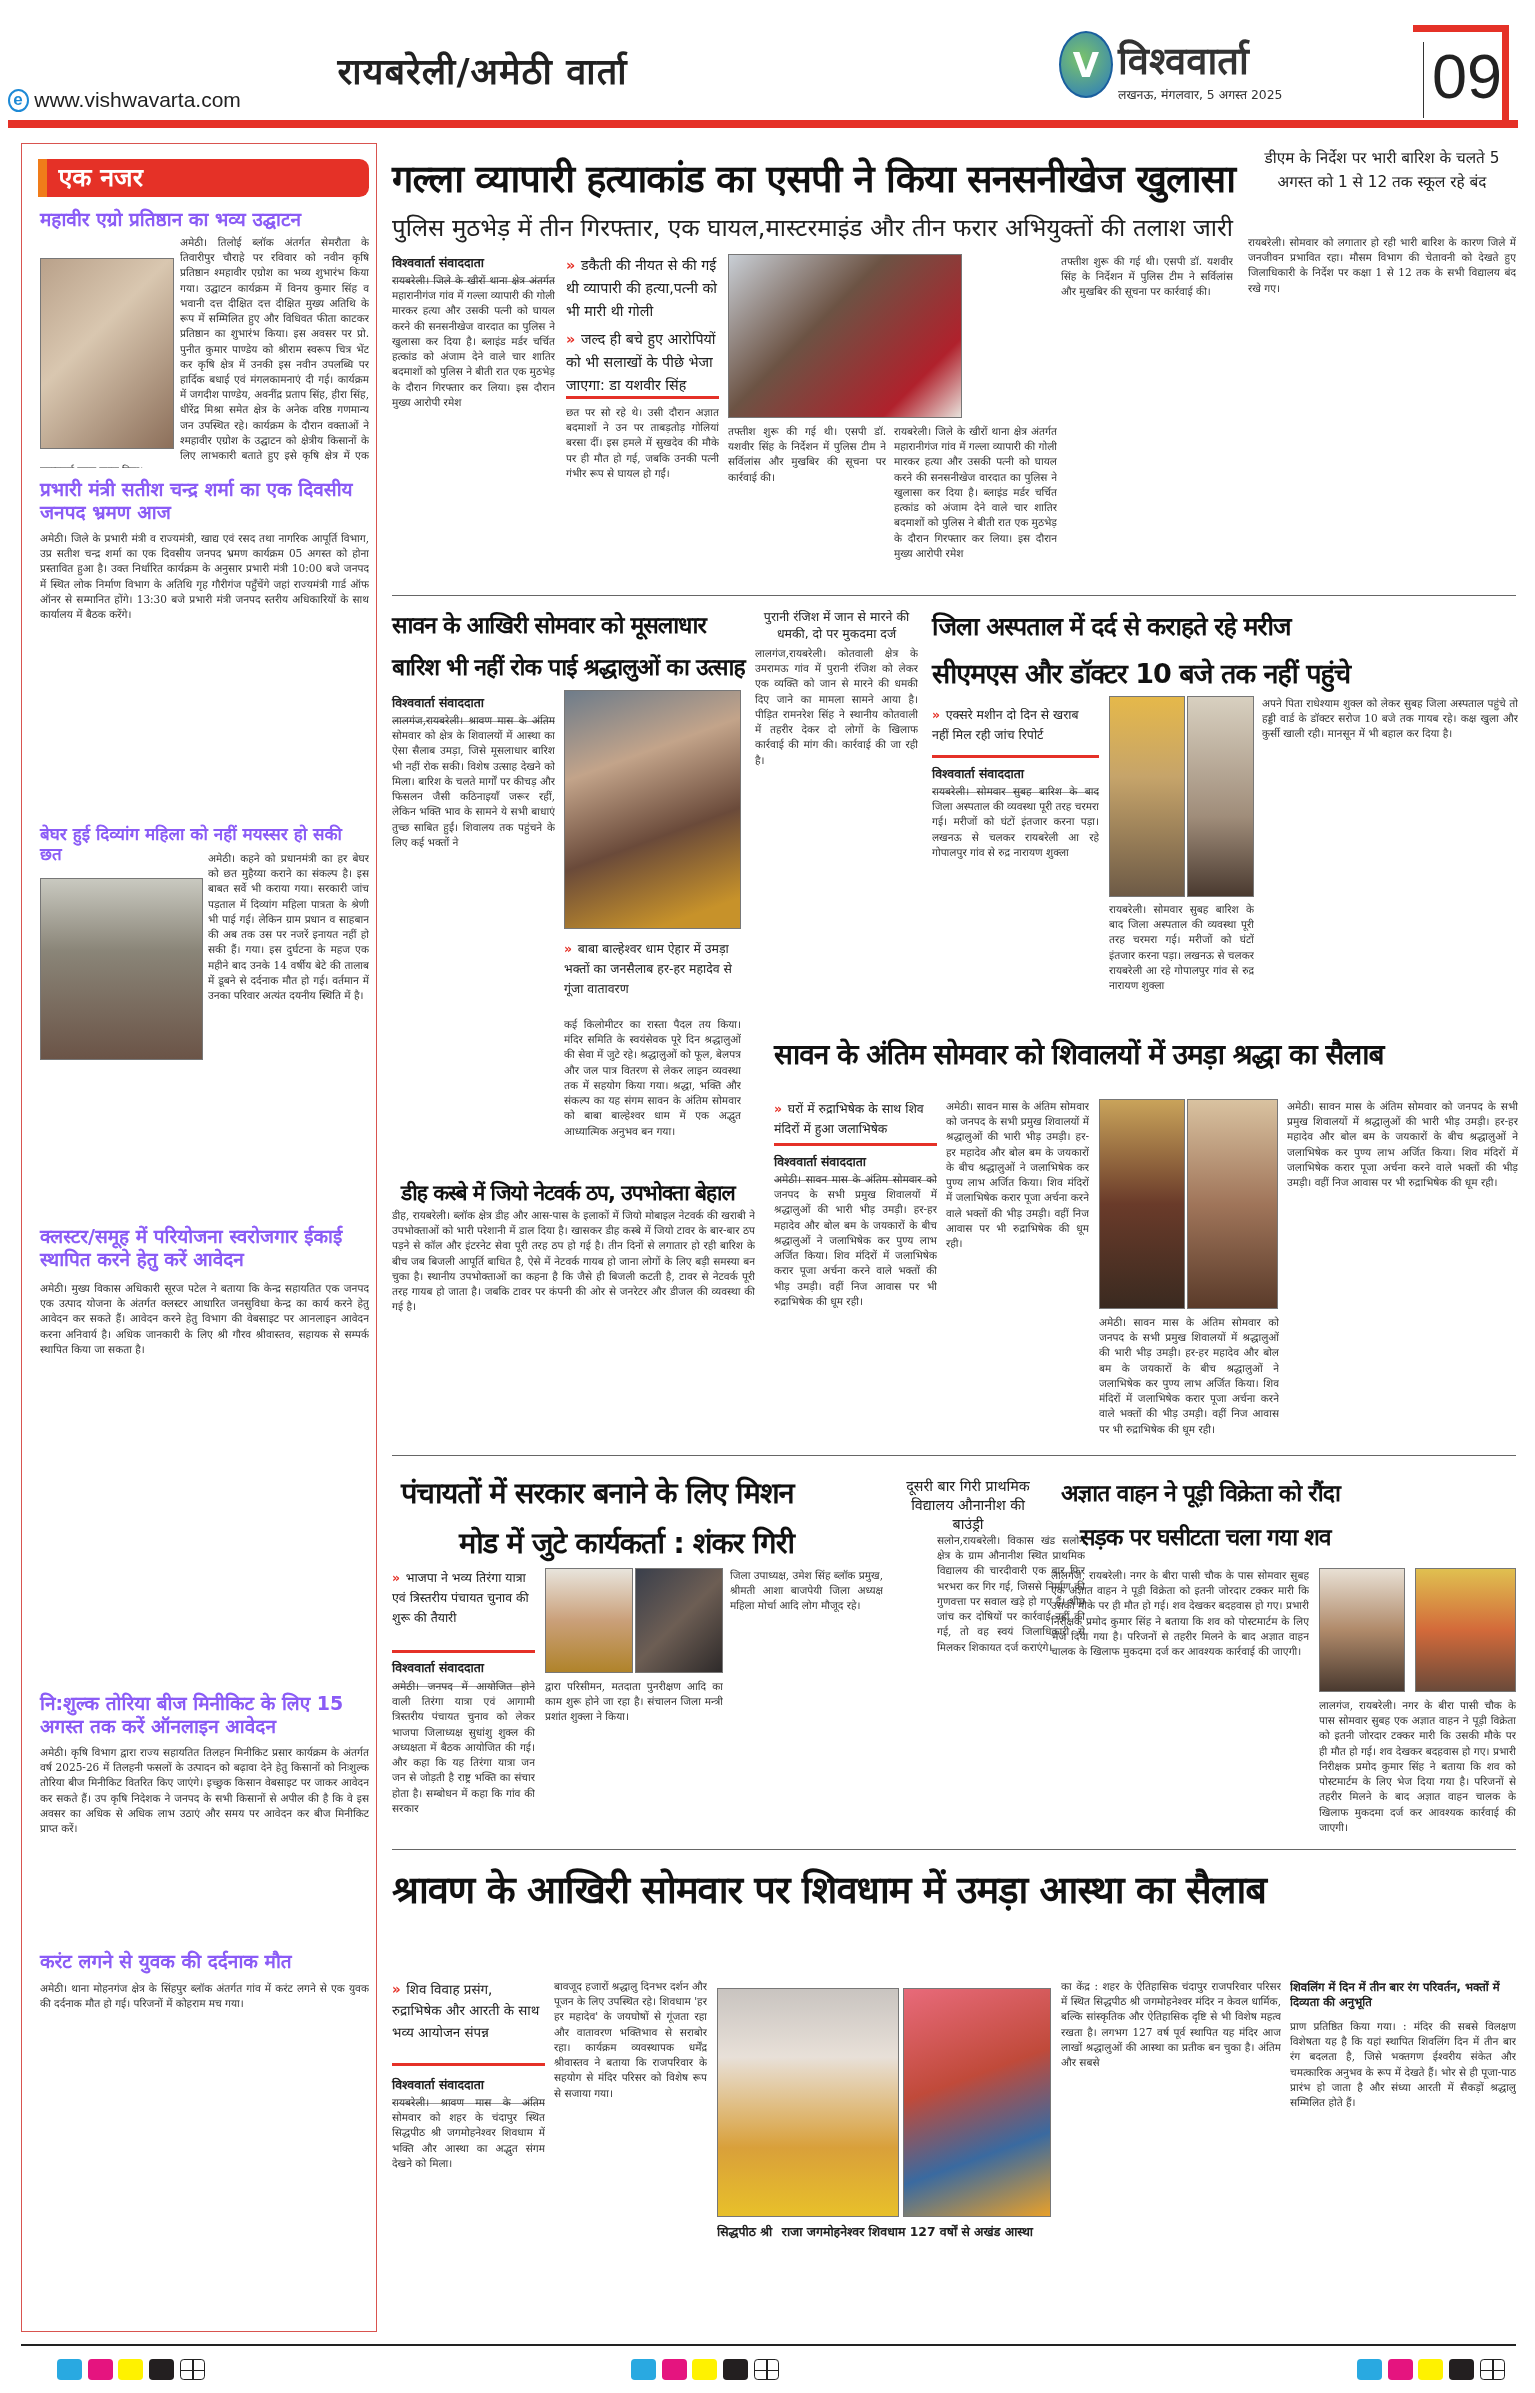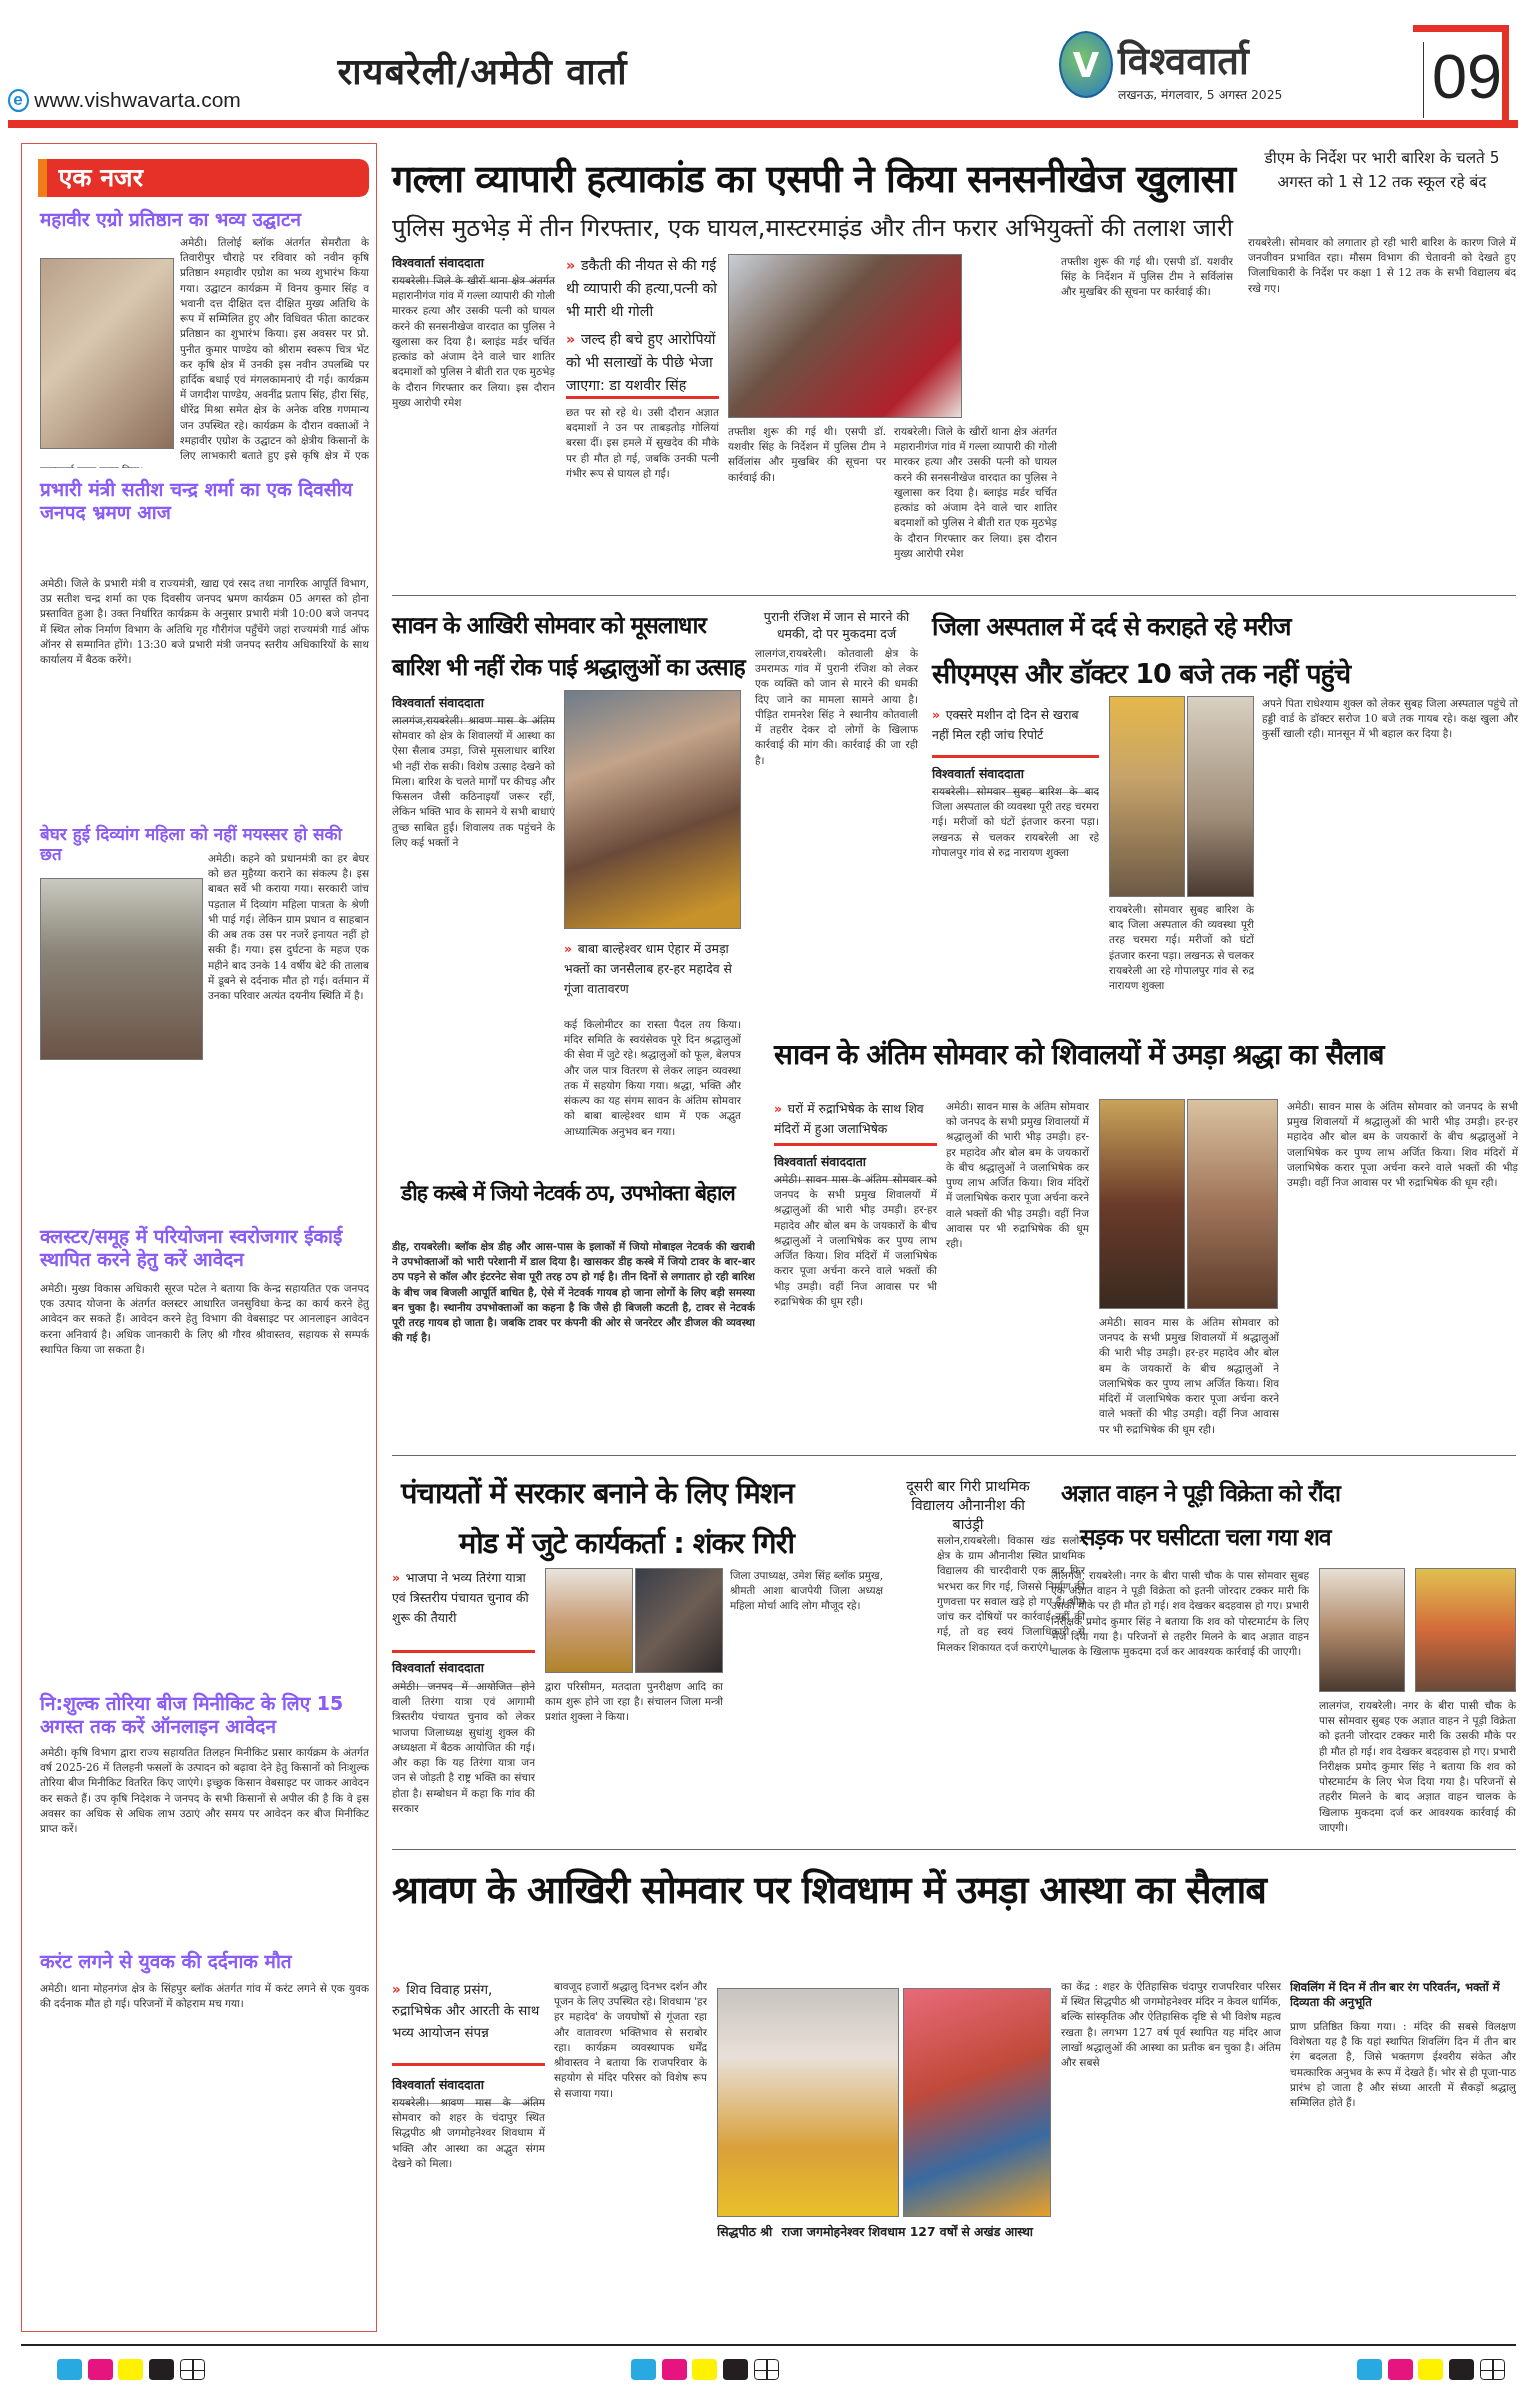--- a/index.html
+++ b/index.html
@@ -61,21 +61,21 @@
 </div>
 <div class="abs photo" style="left:40px;top:258px;width:134px;height:191px;"></div>
 <div class="abs" style="left:40px;top:235px;width:329px;height:233px;overflow:hidden;">
   <div style="float:left;width:140px;height:197px;margin-top:21px;"></div>
   <p class="body">अमेठी। तिलोई ब्लॉक अंतर्गत सेमरौता के तिवारीपुर चौराहे पर रविवार को नवीन कृषि प्रतिष्ठान श्महावीर एग्रोश का भव्य शुभारंभ किया गया। उद्घाटन कार्यक्रम में विनय कुमार सिंह व भवानी दत्त दीक्षित दत्त दीक्षित मुख्य अतिथि के रूप में सम्मिलित हुए और विधिवत फीता काटकर प्रतिष्ठान का शुभारंभ किया। इस अवसर पर प्रो. पुनीत कुमार पाण्डेय को श्रीराम स्वरूप चित्र भेंट कर कृषि क्षेत्र में उनकी इस नवीन उपलब्धि पर हार्दिक बधाई एवं मंगलकामनाएं दी गई। कार्यक्रम में जगदीश पाण्डेय, अवनींद्र प्रताप सिंह, हीरा सिंह, धीरेंद्र मिश्रा समेत क्षेत्र के अनेक वरिष्ठ गणमान्य जन उपस्थित रहे। कार्यक्रम के दौरान वक्ताओं ने श्महावीर एग्रोश के उद्घाटन को क्षेत्रीय किसानों के लिए लाभकारी बताते हुए इसे कृषि क्षेत्र में एक महत्वपूर्ण पहल करार दिया।</p>
 </div>
 
 <div class="abs" style="left:40px;top:478px;width:329px;">
   <h2 class="lh">प्रभारी मंत्री सतीश चन्द्र शर्मा का एक दिवसीय जनपद भ्रमण आज</h2>
 </div>
-<div class="abs" style="left:40px;top:531px;width:329px;height:282px;overflow:hidden;margin-top:45px;">
+<div class="abs" style="left:40px;top:531px;width:329px;height:282px;overflow:hidden;">
   <p class="body">अमेठी। जिले के प्रभारी मंत्री व राज्यमंत्री, खाद्य एवं रसद तथा नागरिक आपूर्ति विभाग, उप्र सतीश चन्द्र शर्मा का एक दिवसीय जनपद भ्रमण कार्यक्रम 05 अगस्त को होना प्रस्तावित हुआ है। उक्त निर्धारित कार्यक्रम के अनुसार प्रभारी मंत्री 10:00 बजे जनपद में स्थित लोक निर्माण विभाग के अतिथि गृह गौरीगंज पहुँचेंगे जहां राज्यमंत्री गार्ड ऑफ ऑनर से सम्मानित होंगे। 13:30 बजे प्रभारी मंत्री जनपद स्तरीय अधिकारियों के साथ कार्यालय में बैठक करेंगे।</p>
 </div>
 
 <div class="abs" style="left:40px;top:824px;width:329px;">
   <h2 class="lh" style="font-size:17px;">बेघर हुई दिव्यांग महिला को नहीं मयस्सर हो सकी छत</h2>
 </div>
 <div class="abs photo roof" style="left:40px;top:878px;width:163px;height:182px;"></div>
 <div class="abs" style="left:40px;top:851px;width:329px;height:344px;overflow:hidden;">
   <div style="float:left;width:168px;height:212px;margin-top:27px;"></div>
   <p class="body">अमेठी। कहने को प्रधानमंत्री का हर बेघर को छत मुहैय्या कराने का संकल्प है। इस बाबत सर्वे भी कराया गया। सरकारी जांच पड़ताल में दिव्यांग महिला पात्रता के श्रेणी भी पाई गई। लेकिन ग्राम प्रधान व साहबान की अब तक उस पर नजरें इनायत नहीं हो सकी हैं। गया। इस दुर्घटना के महज एक महीने बाद उनके 14 वर्षीय बेटे की तालाब में डूबने से दर्दनाक मौत हो गई। वर्तमान में उनका परिवार अत्यंत दयनीय स्थिति में है।</p>
@@ -187,21 +187,21 @@
 <div class="abs photo warm" style="left:1099px;top:1099px;width:86px;height:210px;background:linear-gradient(180deg,#c9a35a,#6a3b2a 50%,#3a2a20);"></div>
 <div class="abs photo" style="left:1187px;top:1099px;width:91px;height:210px;background:linear-gradient(180deg,#d9c2a0,#a0755a 50%,#5a3b2a);"></div>
 <div class="abs" style="left:1099px;top:1315px;width:180px;height:134px;overflow:hidden;">
   <p class="body">अमेठी। सावन मास के अंतिम सोमवार को जनपद के सभी प्रमुख शिवालयों में श्रद्धालुओं की भारी भीड़ उमड़ी। हर-हर महादेव और बोल बम के जयकारों के बीच श्रद्धालुओं ने जलाभिषेक कर पुण्य लाभ अर्जित किया। शिव मंदिरों में जलाभिषेक करार पूजा अर्चना करने वाले भक्तों की भीड़ उमड़ी। वहीं निज आवास पर भी रुद्राभिषेक की धूम रही।</p>
 </div>
 <div class="abs" style="left:1287px;top:1099px;width:231px;height:350px;overflow:hidden;">
   <p class="body">अमेठी। सावन मास के अंतिम सोमवार को जनपद के सभी प्रमुख शिवालयों में श्रद्धालुओं की भारी भीड़ उमड़ी। हर-हर महादेव और बोल बम के जयकारों के बीच श्रद्धालुओं ने जलाभिषेक कर पुण्य लाभ अर्जित किया। शिव मंदिरों में जलाभिषेक करार पूजा अर्चना करने वाले भक्तों की भीड़ उमड़ी। वहीं निज आवास पर भी रुद्राभिषेक की धूम रही।</p>
 </div>
 
 <div class="abs main-head" style="left:401px;top:1178px;font-size:21px;">डीह कस्बे में जियो नेटवर्क ठप, उपभोक्ता बेहाल</div>
-<div class="abs" style="left:392px;top:1239px;width:363px;height:241px;overflow:hidden;font-weight:bold;">
+<div class="abs" style="left:392px;top:1208px;width:363px;height:241px;overflow:hidden;">
   <p class="body">डीह, रायबरेली। ब्लॉक क्षेत्र डीह और आस-पास के इलाकों में जियो मोबाइल नेटवर्क की खराबी ने उपभोक्ताओं को भारी परेशानी में डाल दिया है। खासकर डीह कस्बे में जियो टावर के बार-बार ठप पड़ने से कॉल और इंटरनेट सेवा पूरी तरह ठप हो गई है। तीन दिनों से लगातार हो रही बारिश के बीच जब बिजली आपूर्ति बाधित है, ऐसे में नेटवर्क गायब हो जाना लोगों के लिए बड़ी समस्या बन चुका है। स्थानीय उपभोक्ताओं का कहना है कि जैसे ही बिजली कटती है, टावर से नेटवर्क पूरी तरह गायब हो जाता है। जबकि टावर पर कंपनी की ओर से जनरेटर और डीजल की व्यवस्था की गई है।</p>
 </div>
 
 <div class="abs rule-h" style="left:392px;top:1455px;width:1124px;"></div>
 
 <div class="abs main-head" style="left:401px;top:1472px;font-size:29px;">पंचायतों में सरकार बनाने के लिए मिशन</div>
 <div class="abs main-head" style="left:459px;top:1522px;font-size:29px;">मोड में जुटे कार्यकर्ता  : शंकर गिरी</div>
 <div class="abs pull" style="left:392px;top:1568px;width:143px;font-size:12.4px;">
   <span class="arrow">»</span><span>भाजपा ने भव्य तिरंगा यात्रा एवं त्रिस्तरीय पंचायत चुनाव की शुरू की तैयारी</span>
 </div>

